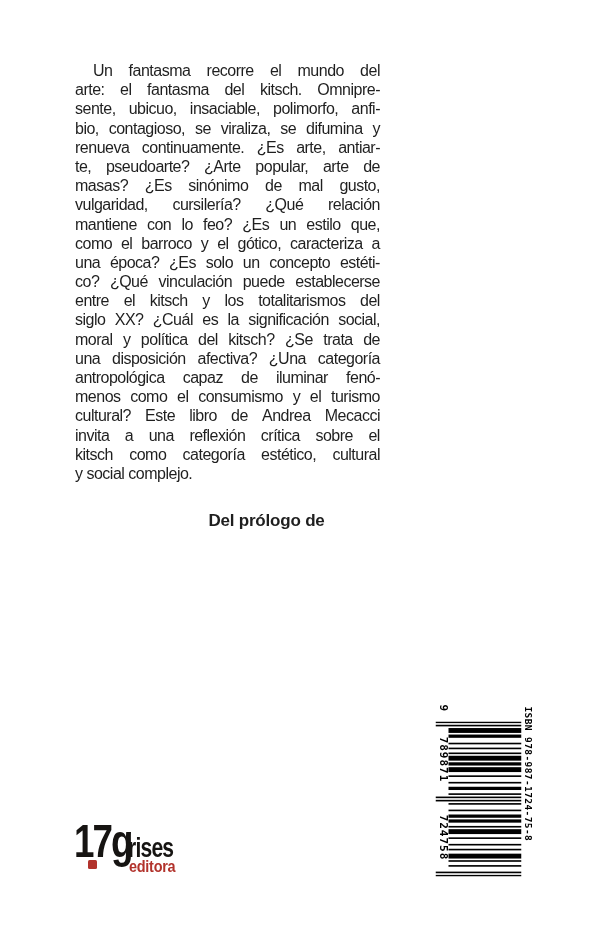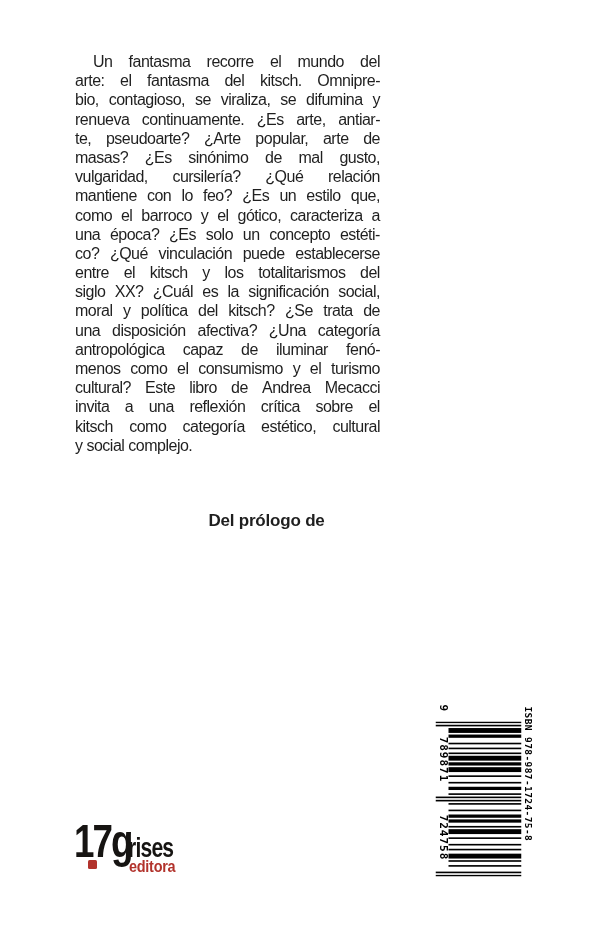--- a/index.html
+++ b/index.html
@@ -12,21 +12,21 @@
     background:#ffffff;
     font-family:"Liberation Sans", sans-serif;
     color:var(--ink);
     position:relative;
     overflow:hidden;
   }
   .page{position:absolute;inset:0;background:#fff;}
 
   
   .synopsis{
-    position:absolute;left:75px;top:52px;width:305px;
+    position:absolute;left:75px;top:61px;width:305px;
     font-size:16px;letter-spacing:-0.5px;line-height:19.2px;
     color:var(--ink);
   }
   .synopsis .line{
     display:flex;justify-content:space-between;
     height:19.2px;white-space:nowrap;
   }
   .synopsis .line.indent{padding-left:18px;}
   .synopsis .line.last{display:block;text-align:left;}
 
@@ -99,20 +99,27 @@
         <span>mundo</span>
         <span>del</span>
       </div>
       <div class="line">
         <span>arte:</span>
         <span>el</span>
         <span>fantasma</span>
         <span>del</span>
         <span>kitsch.</span>
         <span>Omnipre-</span>
+      </div>
+      <div class="line">
+        <span>sente,</span>
+        <span>ubicuo,</span>
+        <span>insaciable,</span>
+        <span>polimorfo,</span>
+        <span>anfi-</span>
       </div>
       <div class="line">
         <span>bio,</span>
         <span>contagioso,</span>
         <span>se</span>
         <span>viraliza,</span>
         <span>se</span>
         <span>difumina</span>
         <span>y</span>
       </div>

